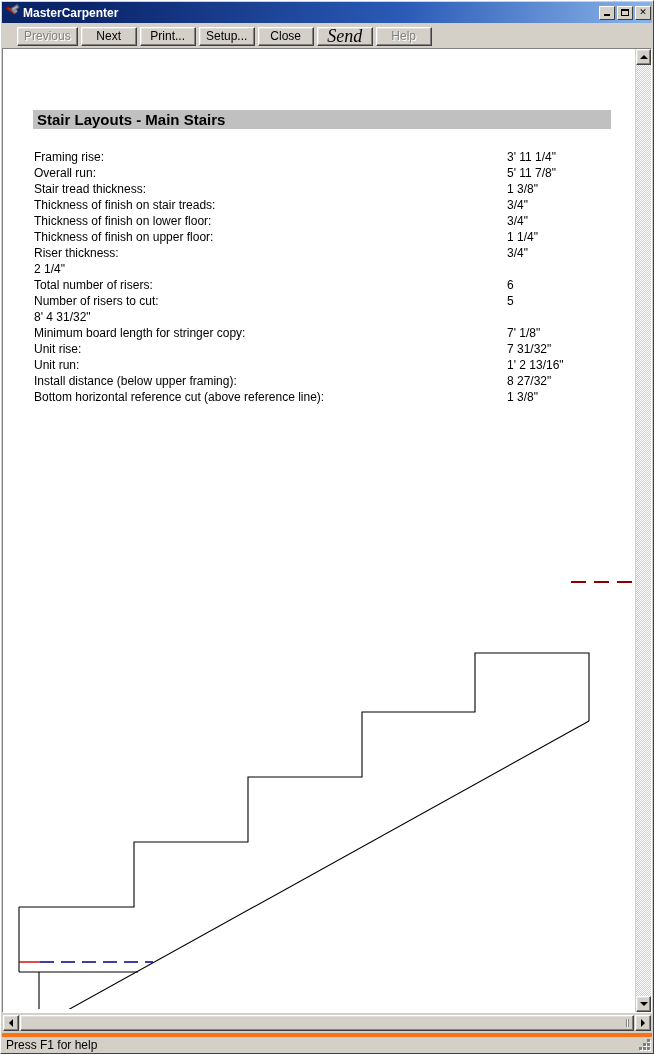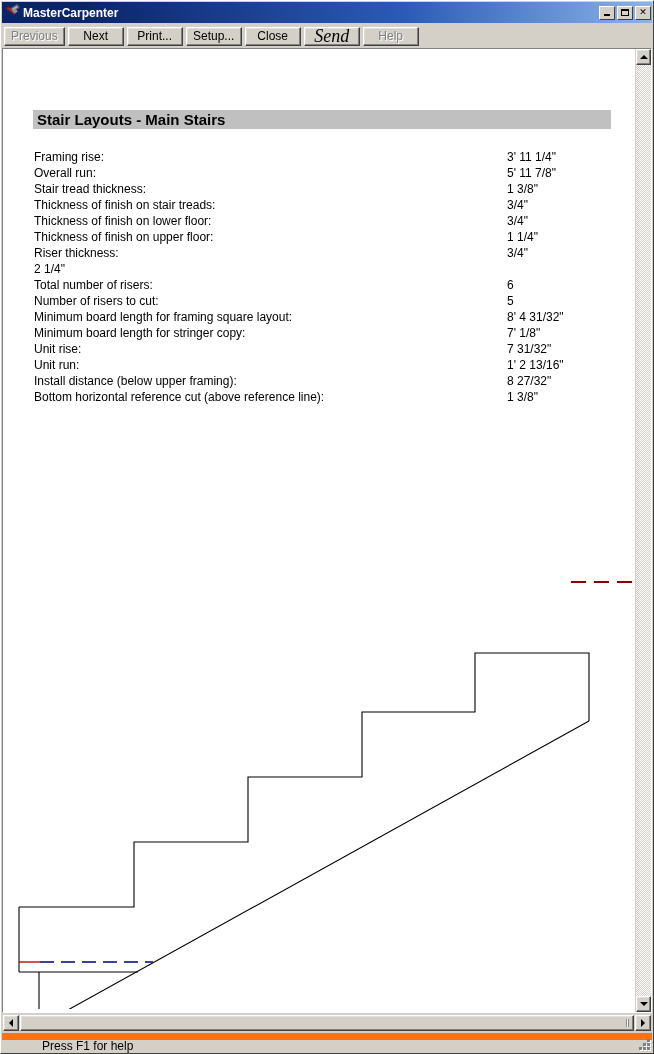--- a/index.html
+++ b/index.html
@@ -106,21 +106,21 @@
     width: 8px; height: 7px;
     border: 1px solid #000;
     border-top-width: 2px;
     box-sizing: border-box;
   }
 
   
   #toolbar {
     flex: 0 0 22px;
     height: 22px;
-    margin: 2px 1px 1px 1px;
+    margin: 2px 1px 1px 14px;
     display: flex;
     align-items: center;
     background: #d4d0c8;
     padding-left: 2px;
     box-sizing: border-box;
   }
   .tb-btn {
     height: 19px;
     min-width: 56px;
     margin-right: 3px;
@@ -239,24 +239,23 @@
   }
 
   
   #status-bar {
     flex: 0 0 19px;
     height: 19px;
     margin: 1px 1px 1px 1px;
     display: flex;
     align-items: center;
     background: #d4d0c8;
-    border-top: 7px solid #f97316;
+    border-top: 4px solid #f97316;
     box-sizing: border-box;
     position: relative;
-    padding-left: 36px;
   }
   #status-text {
     font-family: "Liberation Sans", sans-serif;
     font-size: 12px;
     color: #000000;
     padding-left: 4px;
   }
   #size-grip {
     position: absolute;
     right: 1px; bottom: 1px;
@@ -403,21 +402,20 @@
               </div>
               <div class="rrow">
                 <div class="rlabel">Total number of risers:</div>
                 <div class="rvalue">6</div>
               </div>
               <div class="rrow">
                 <div class="rlabel">Number of risers to cut:</div>
                 <div class="rvalue">5</div>
               </div>
               <div class="rrow">
-                <div class="rlabel">Minimum board length for framing square layout:</div>
                 <div class="rvalue">8' 4 31/32"</div>
               </div>
               <div class="rrow">
                 <div class="rlabel">Minimum board length for stringer copy:</div>
                 <div class="rvalue">7' 1/8"</div>
               </div>
               <div class="rrow">
                 <div class="rlabel">Unit rise:</div>
                 <div class="rvalue">7 31/32"</div>
               </div>

